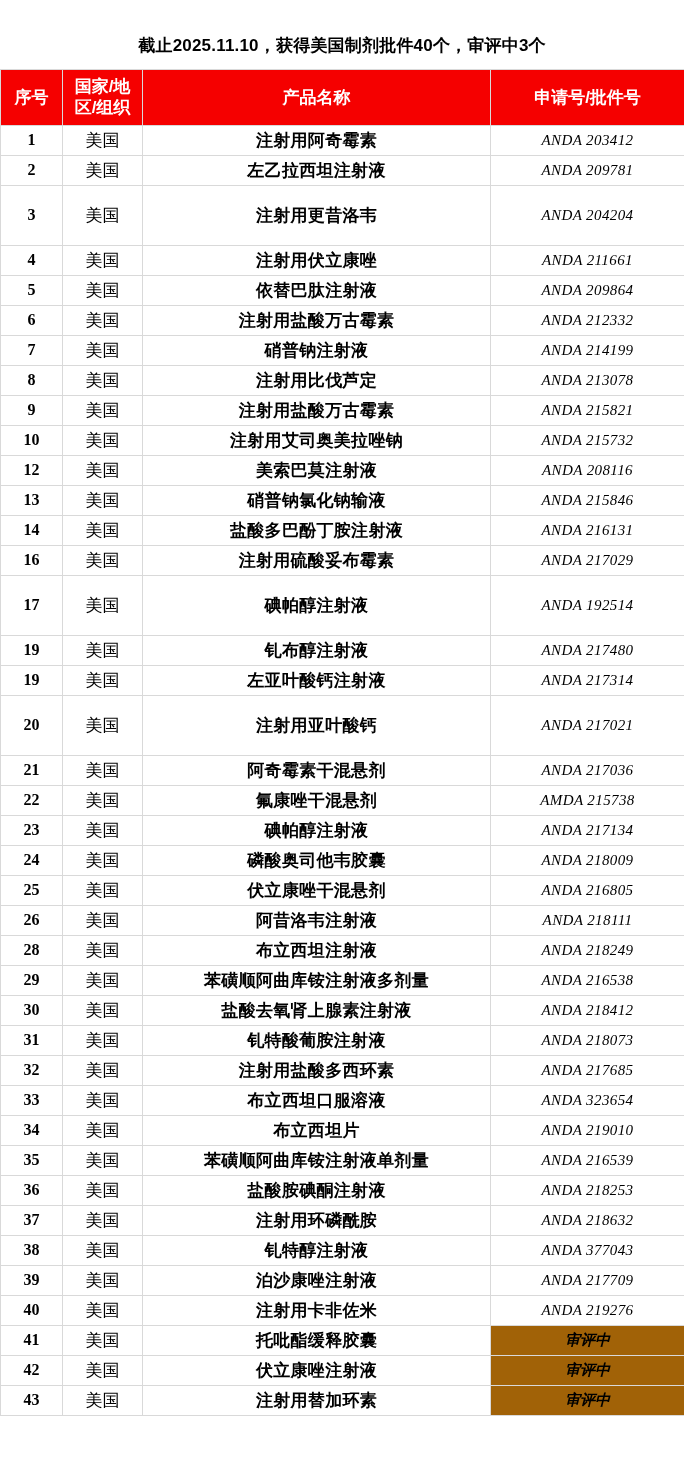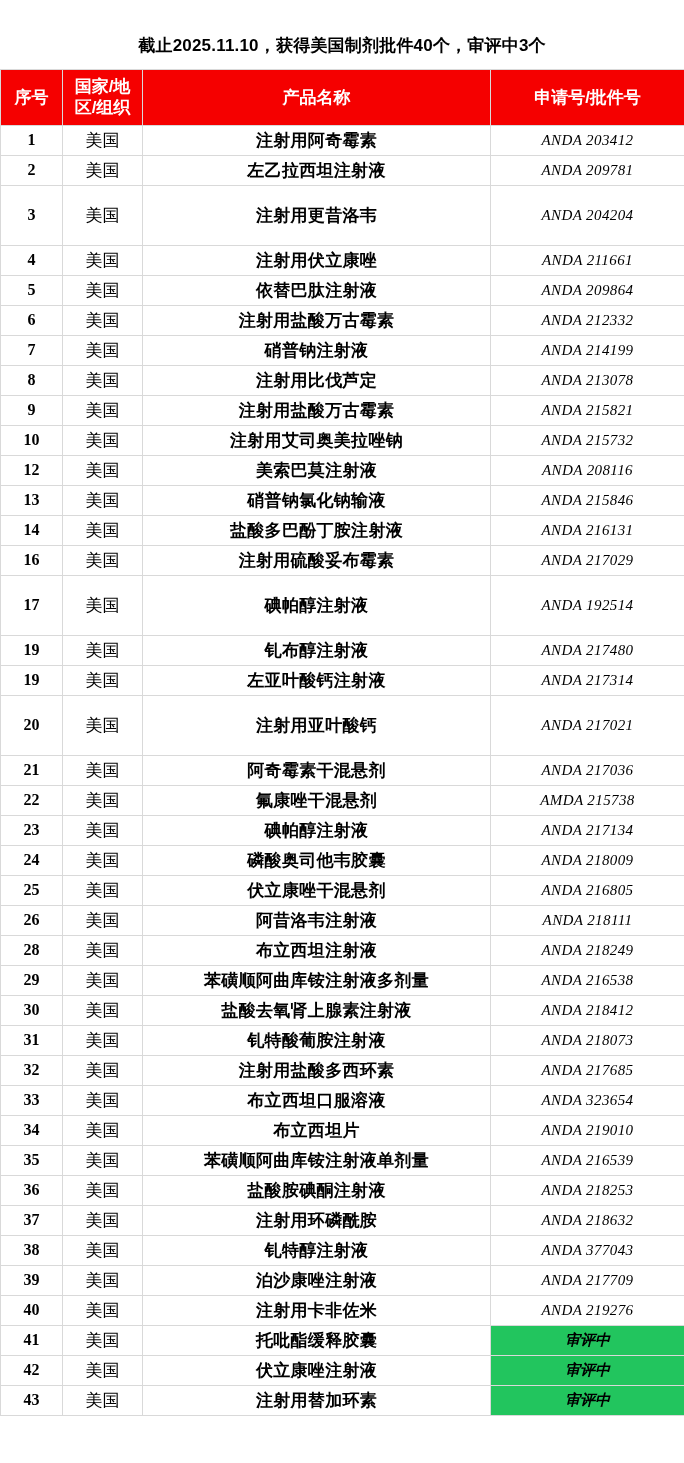--- a/index.html
+++ b/index.html
@@ -65,21 +65,21 @@
     font-weight: bold;
     letter-spacing: 0.3px;
   }
   td.appno {
     font-size: 15px;
     font-family: "Liberation Serif", serif;
     letter-spacing: 0.4px;
     font-style: italic;
   }
   td.appno.review {
-    background: #22c55e;
+    background: #a16207;
     font-family: "Liberation Sans", sans-serif;
     font-weight: bold;
     font-size: 15px;
     letter-spacing: 0;
   }
   tr.r-normal td { height: 27px; padding: 1px 2px; }
   tr.r-tall td { height: 57px; padding: 1px 2px; }
 </style>
 </head>
 <body>

